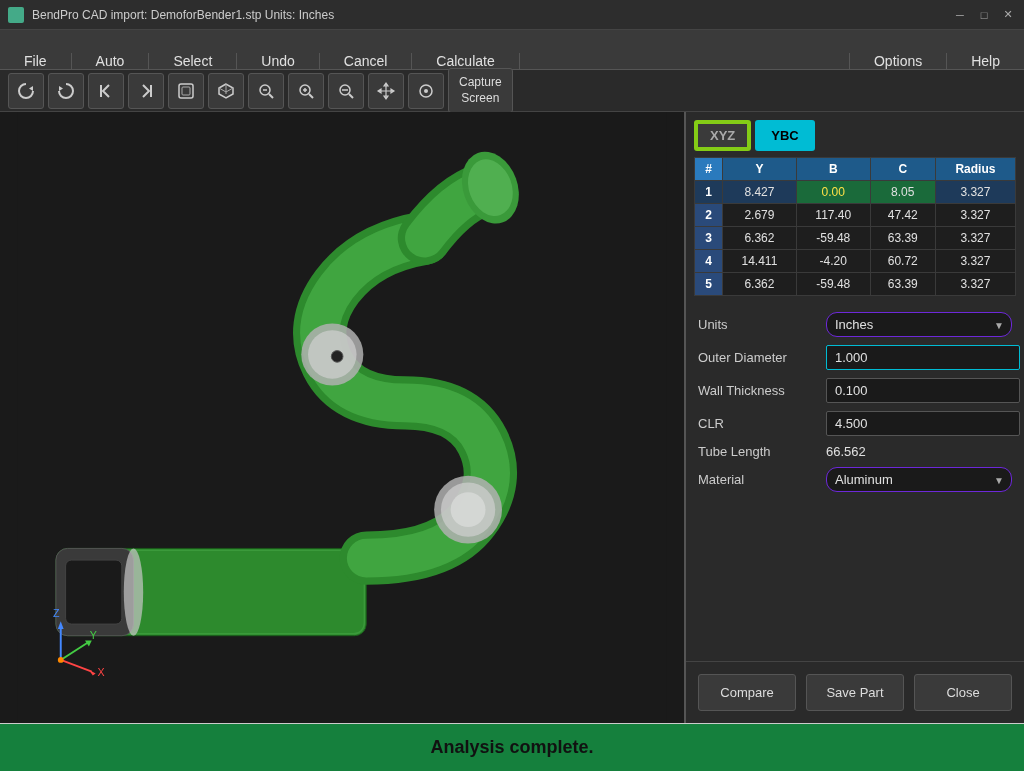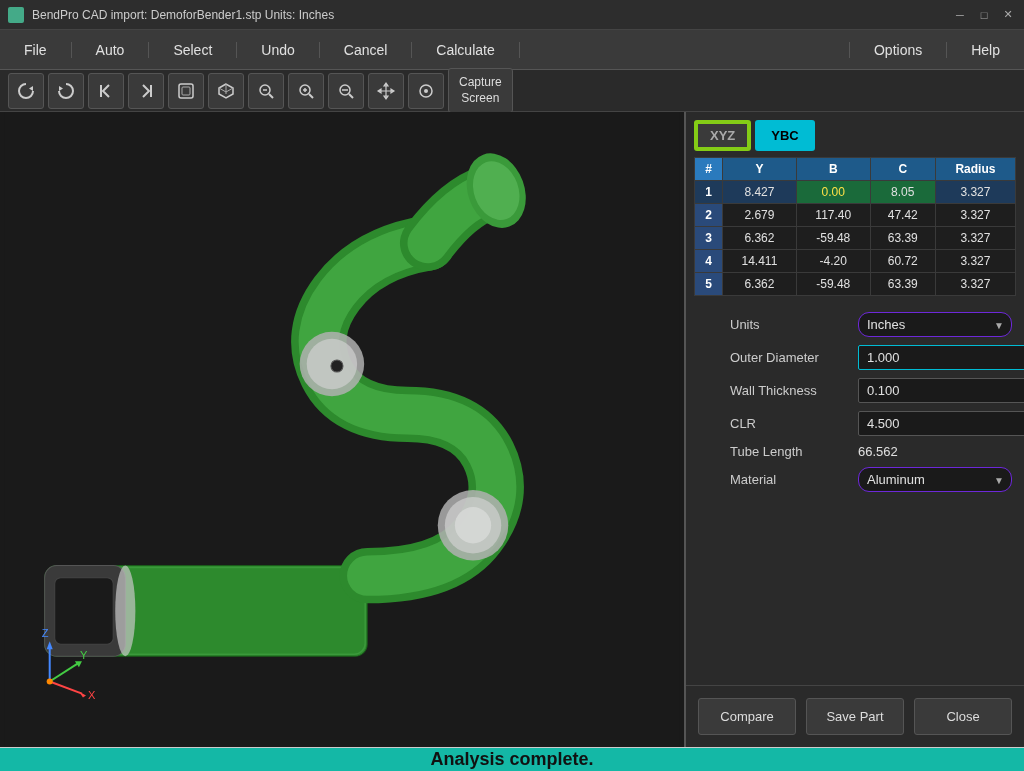--- a/index.html
+++ b/index.html
@@ -49,21 +49,21 @@
       font-size: 11px;
       color: #aaa;
       cursor: pointer;
     }
 
     
     #menu-bar {
       background: #3a3a3a;
       height: 40px;
       display: flex;
-      align-items: center;
+      align-items: flex-end;
       flex-shrink: 0;
       border-bottom: 1px solid #555;
     }
     .menu-item {
       display: flex;
       align-items: center;
       padding: 0 24px;
       color: #e0e0e0;
       font-size: 14px;
       font-weight: 500;
@@ -193,21 +193,20 @@
     #data-table tr.selected td.c-cell { background: #1a6a3a; margin-top: 33px; }
     #data-table td.row-num { background: #2a4a7a; color: #fff; font-weight: bold; }
 
     
     #properties {
       padding: 10px 12px;
       flex: 1;
       display: flex;
       flex-direction: column;
       gap: 8px;
-      margin-left: 32px;
     }
     .prop-row {
       display: flex;
       align-items: center;
       gap: 8px;
     }
     .prop-label {
       width: 120px;
       color: #ccc;
       font-size: 13px;
@@ -283,22 +282,22 @@
       border: 1px solid #555;
       border-radius: 3px;
       color: #ddd;
       font-size: 13px;
       cursor: pointer;
       text-align: center;
     }
 
     
     #status-bar {
-      height: 24px;
-      background: #14b8a6;
+      height: 48px;
+      background: #15803d;
       display: flex;
       align-items: center;
       justify-content: center;
       flex-shrink: 0;
       border-top: 1px solid #ccc;
     }
     #status-bar .status-text {
       color: #111;
       font-size: 18px;
       font-weight: bold;

